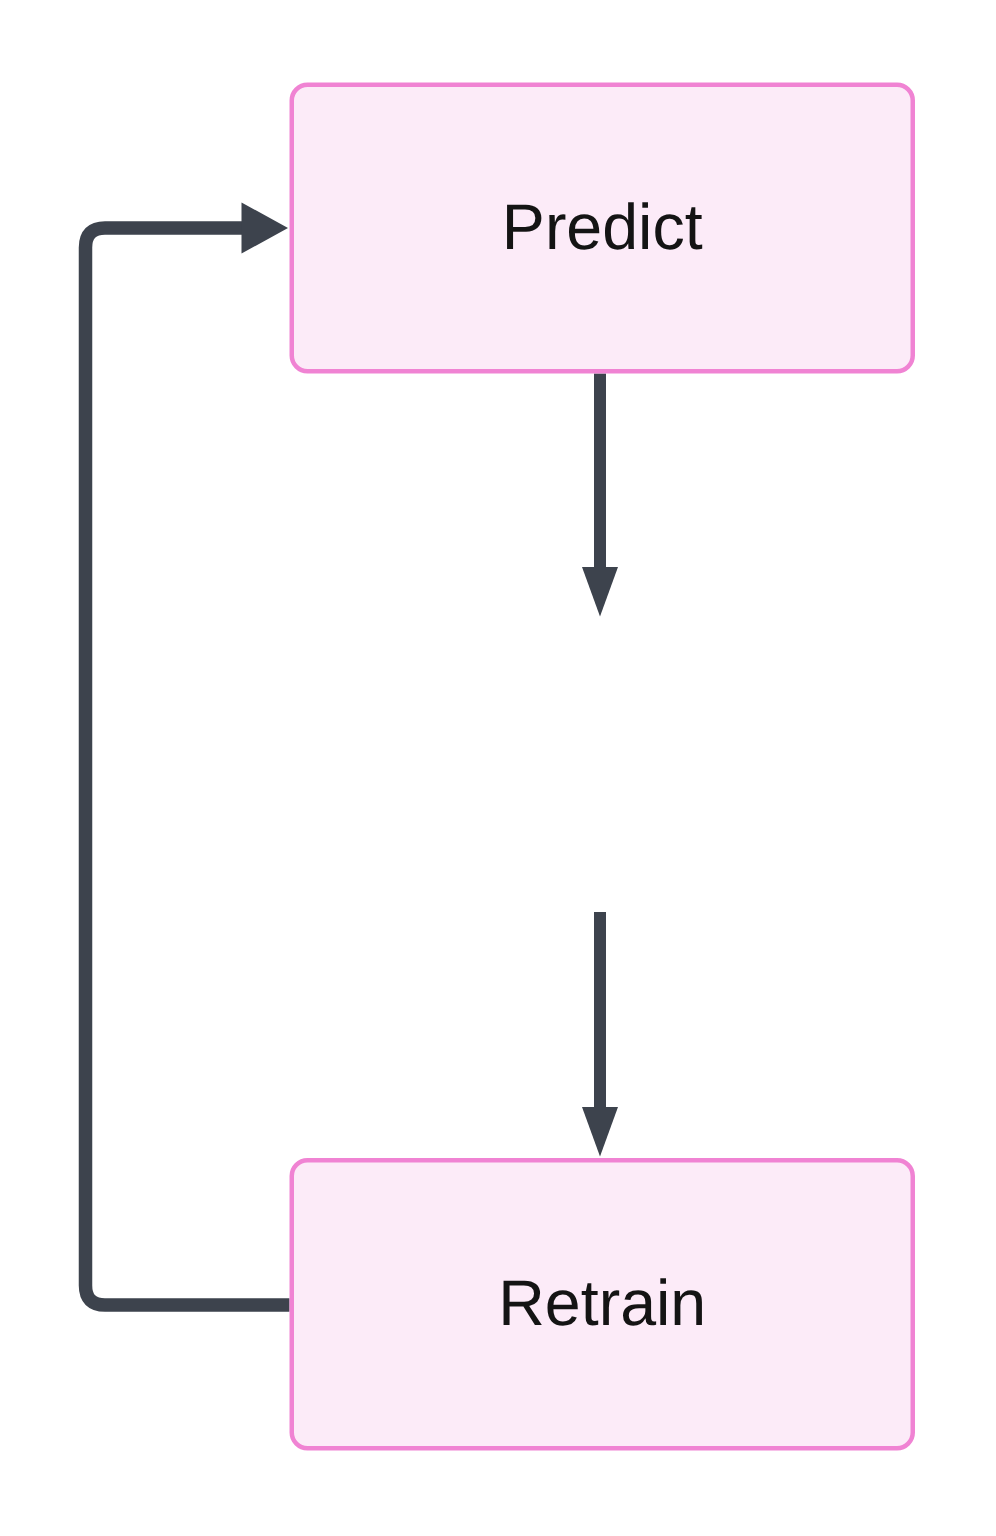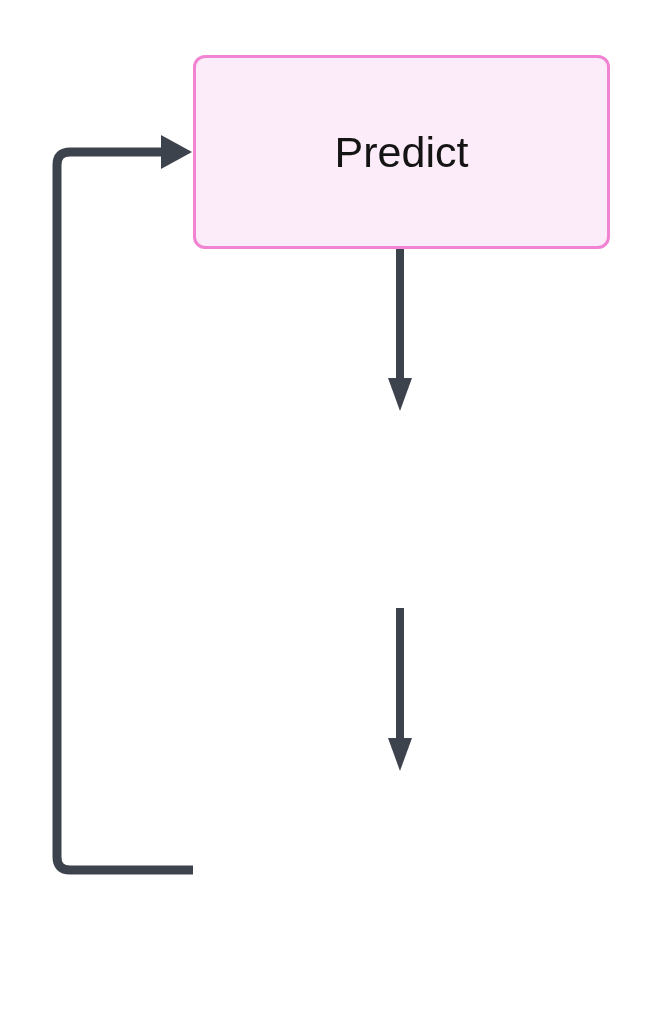--- a/index.html
+++ b/index.html
@@ -74,14 +74,17 @@
 
     <path class="edge edge-loop" d="M 193 870 L 70 870 Q 57 870 57 857 L 57 165 Q 57 152 70 152 L 162 152"></path>
     <polygon class="arrowhead" points="161,135 161,169 192,152"></polygon>
   </svg>
 
   <div class="node node-predict">
     <span>Predict</span>
   </div>
 
 
+  <div class="node node-retrain">
+    <span>Retrain</span>
+  </div>
 
 </div>
 
 </body></html>

